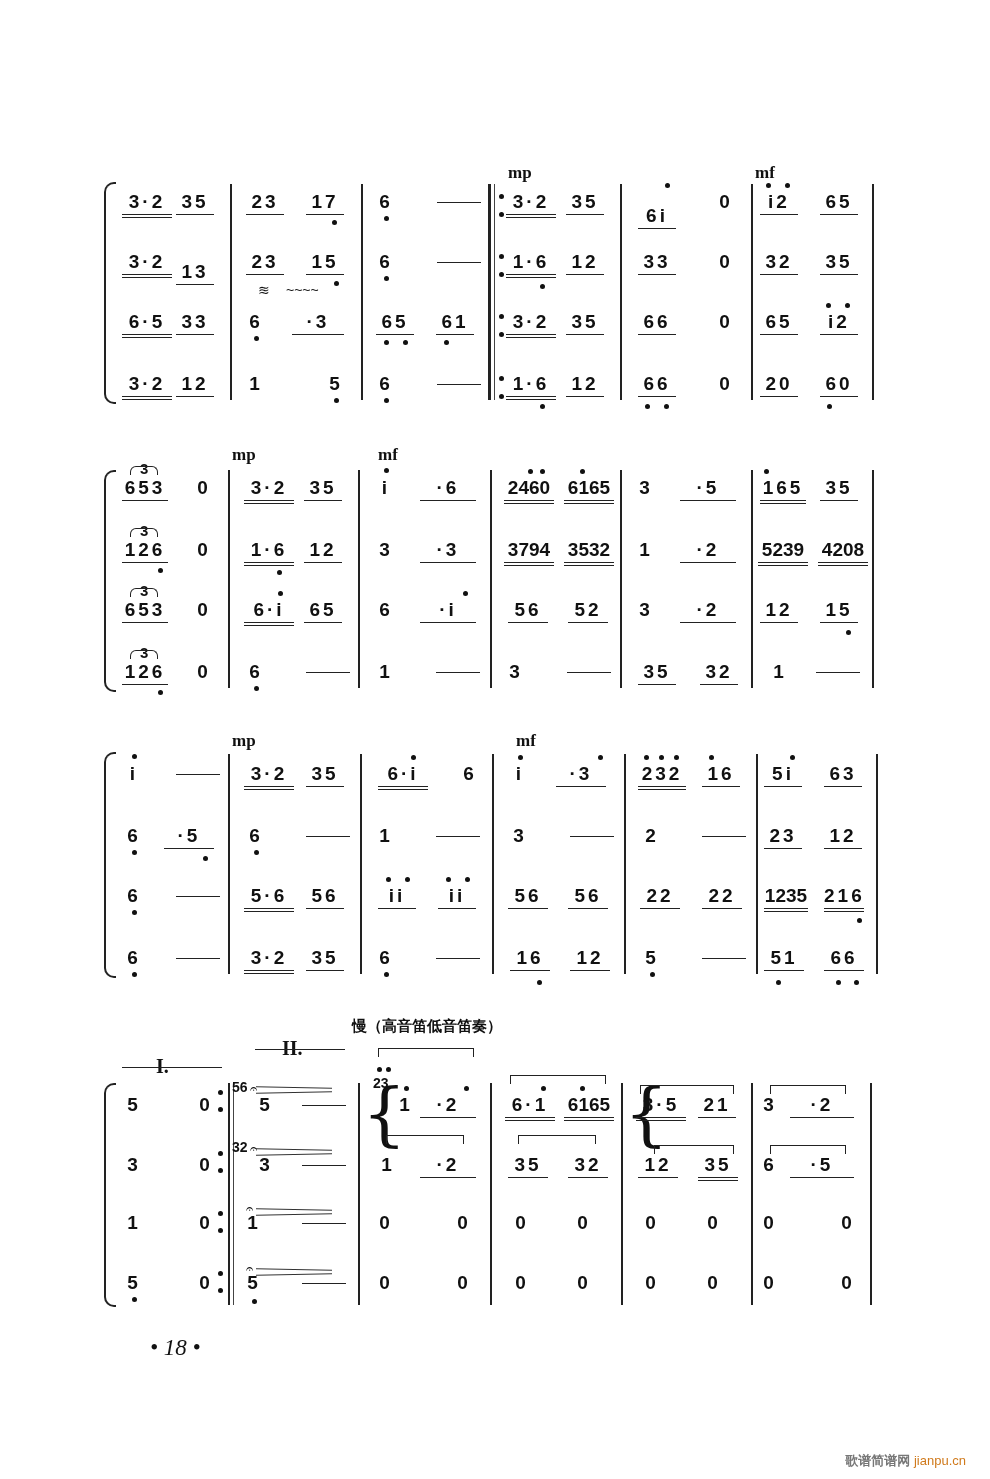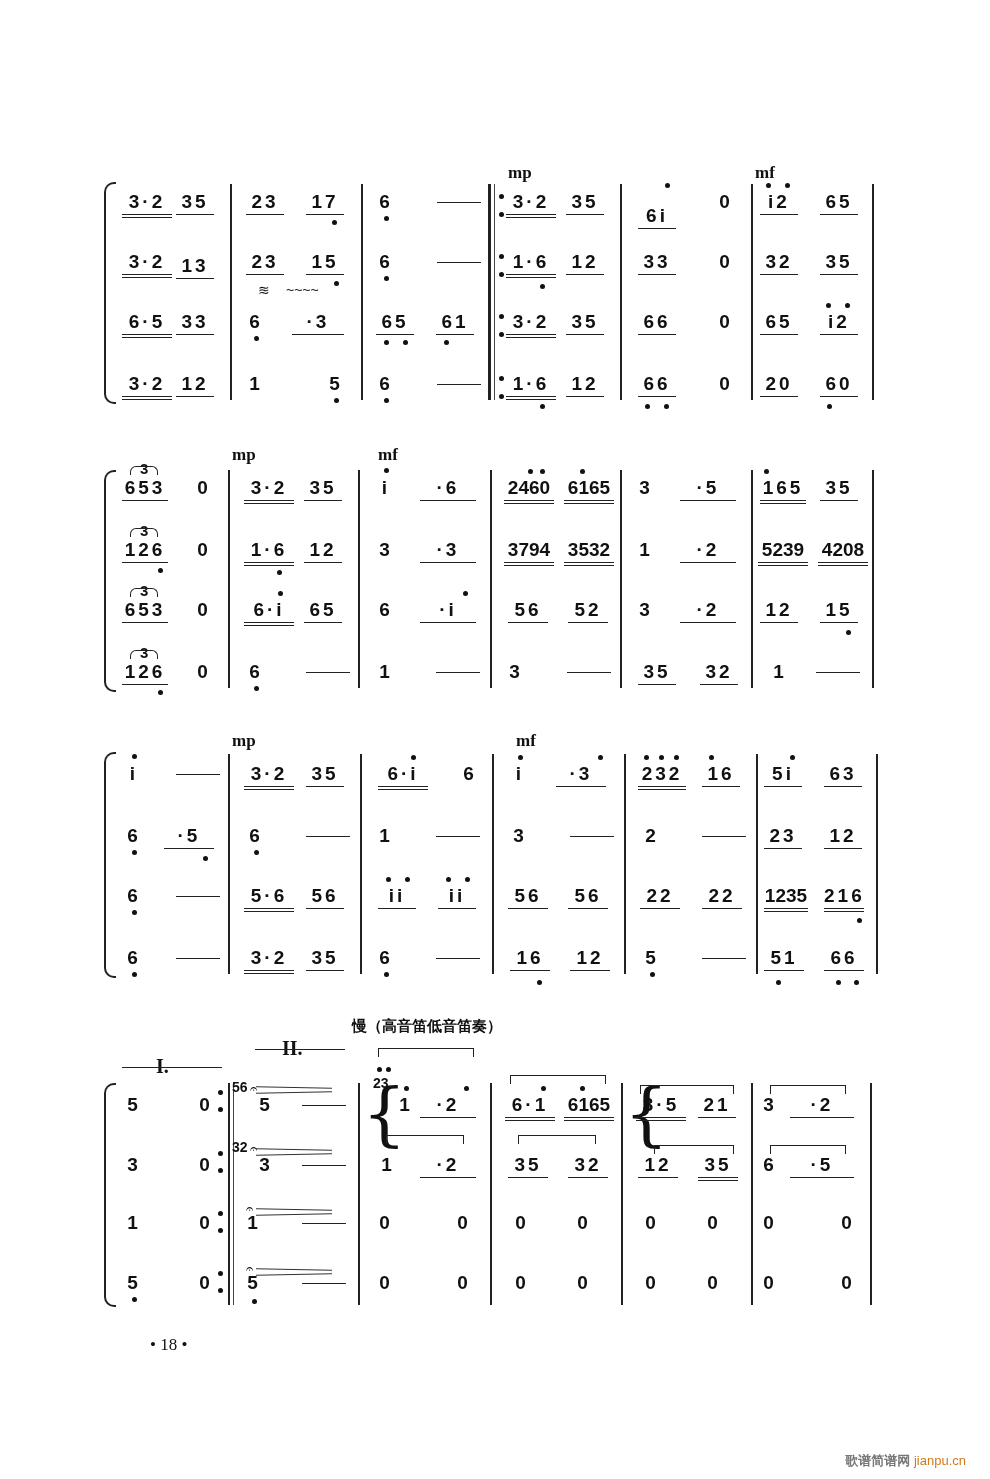--- a/index.html
+++ b/index.html
@@ -14,21 +14,21 @@
   .cell.u1{border-bottom:1.6px solid #222;}
   .cell.u2{border-bottom:4px double #222;}
   .dash{position:absolute;height:0;border-top:1.6px solid #222;width:44px;}
   .dyn{position:absolute;font-family:"Liberation Serif","DejaVu Serif",serif;font-size:17px;font-weight:bold;}
   .dot{position:absolute;width:5px;height:5px;border-radius:50%;background:#111;}
   .trip{position:absolute;font-size:15px;font-weight:bold;}
   .trip:before{content:"";position:absolute;left:-10px;right:-10px;top:6px;height:8px;border:1.5px solid #222;border-bottom:none;border-radius:6px 6px 0 0;}
   .volta{position:absolute;font-family:"Liberation Serif","DejaVu Serif",serif;font-size:20px;font-weight:bold;}
   .slur{position:absolute;height:8px;border:1.5px solid #222;border-bottom:none;}
   .tempo{position:absolute;font-size:15px;font-weight:bold;}
-  .page-num{position:absolute;left:150px;top:1335px;font-family:"Liberation Serif",serif;font-size:17px;}
+  .page-num{position:absolute;left:150px;top:1335px;font-family:"Liberation Serif",serif;font-style:italic;font-size:23px;}
   .watermark{position:absolute;right:24px;top:1452px;font-size:13px;color:#777;}
   .watermark span{color:#d07a1c;}
   .cresc{position:absolute;height:6px;}
   .cresc:before,.cresc:after{content:"";position:absolute;left:0;right:0;height:1.4px;background:#333;}
   .cresc:before{top:0;transform:skewY(1deg);}
   .cresc:after{top:5px;transform:skewY(-1deg);}
   .grace{position:absolute;font-size:14px;font-weight:bold;}
   .fermata{position:absolute;font-size:13px;}
   .curly{position:absolute;font-family:"DejaVu Serif",serif;font-size:70px;line-height:70px;}
   .sym{position:absolute;font-size:14px;}
@@ -69,21 +69,21 @@
   <div class="cell u1" style="left:566px;top:30px;width:38px;">35</div>
   <div class="cell u1" style="left:638px;top:44px;width:38px;">6i</div>
   <div class="dot" style="left:665px;top:23px"></div>
   <div class="cell" style="left:718px;top:30px;width:16px;">0</div>
   <div class="cell u1" style="left:760px;top:30px;width:38px;">i2</div>
   <div class="dot" style="left:766px;top:23px"></div>
   <div class="dot" style="left:785px;top:23px"></div>
   <div class="cell u1" style="left:820px;top:30px;width:38px;">65</div>
 
   <div class="cell u2" style="left:122px;top:90px;width:50px;">3·2</div>
-  <div class="cell u1" style="left:176px;top:94px;width:38px;">13</div>
+  <div class="cell u1" style="left:176px;top:100px;width:38px;">13</div>
   <div class="cell u1" style="left:246px;top:90px;width:38px;">23</div>
   <div class="cell u1" style="left:306px;top:90px;width:38px;">15</div>
   <div class="dot" style="left:334px;top:121px"></div>
   <div class="sym" style="left:258px;top:122px;">≋</div>
   <div class="sym" style="left:286px;top:122px;">~~~~</div>
   <div class="cell" style="left:378px;top:90px;width:16px;">6</div>
   <div class="dot" style="left:384px;top:116px"></div>
   <div class="dash" style="left:437px;top:102px;"></div>
   <div class="cell u2" style="left:506px;top:90px;width:50px;">1·6</div>
   <div class="dot" style="left:540px;top:124px"></div>

